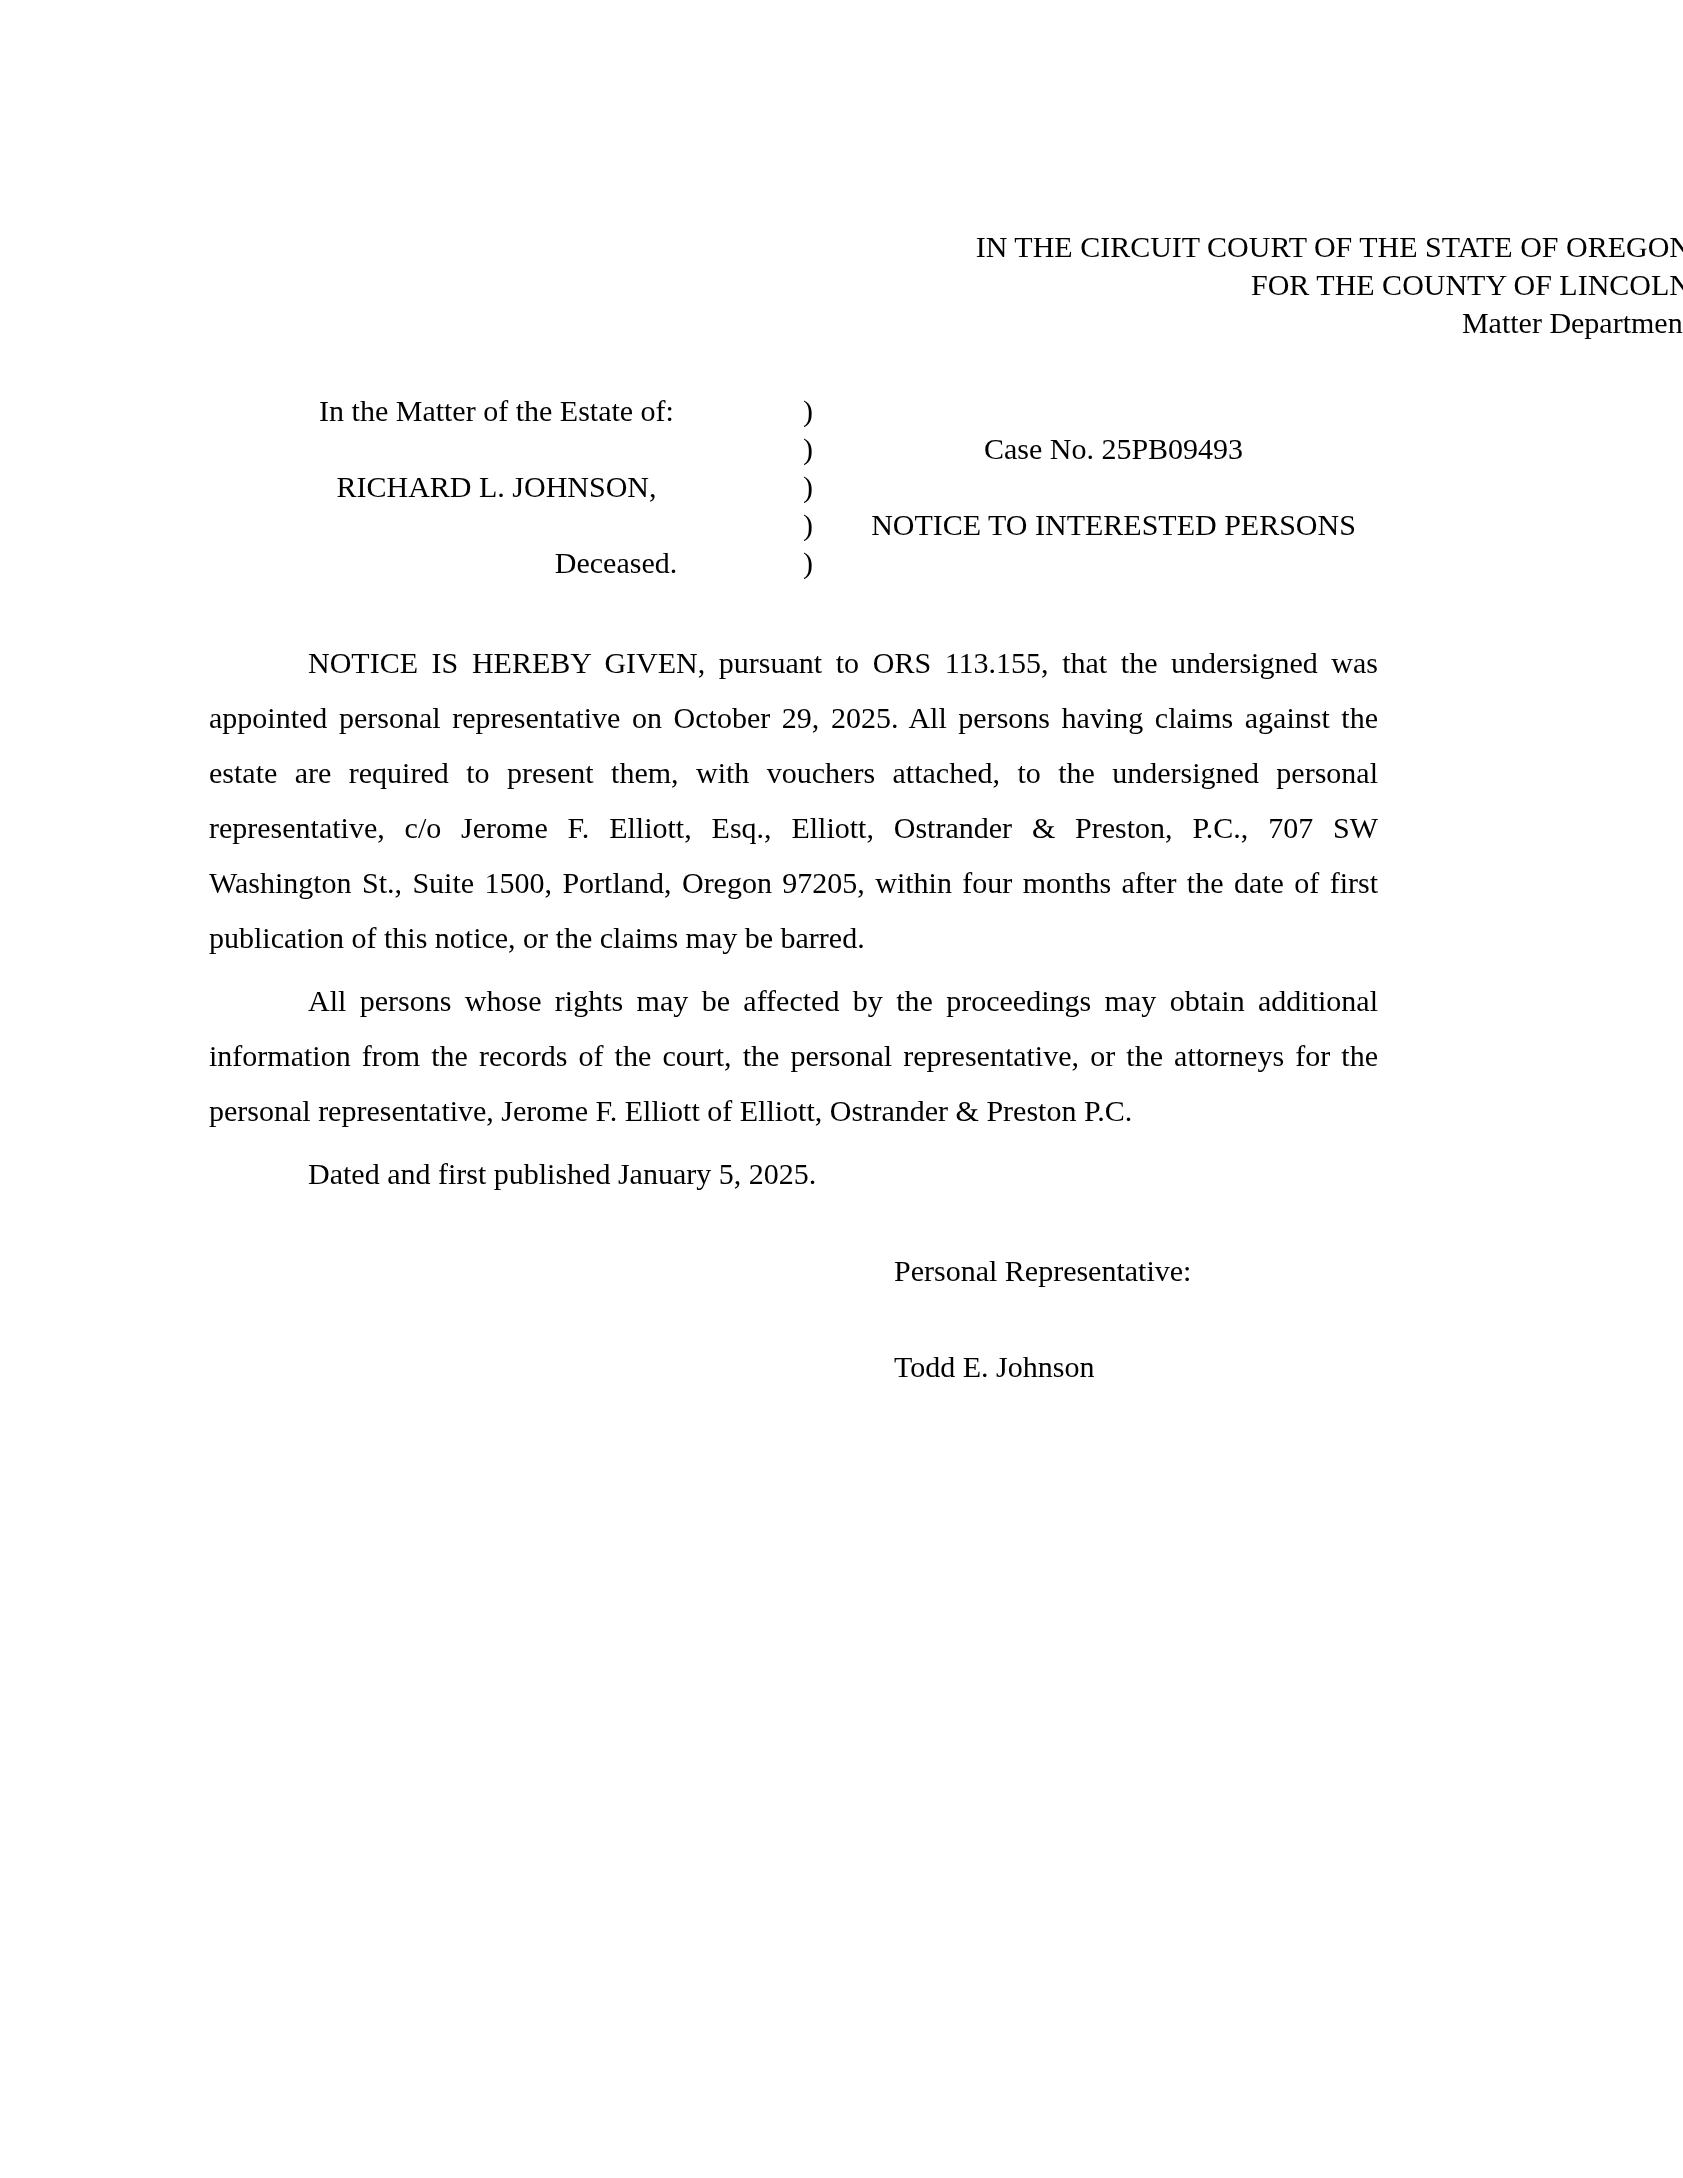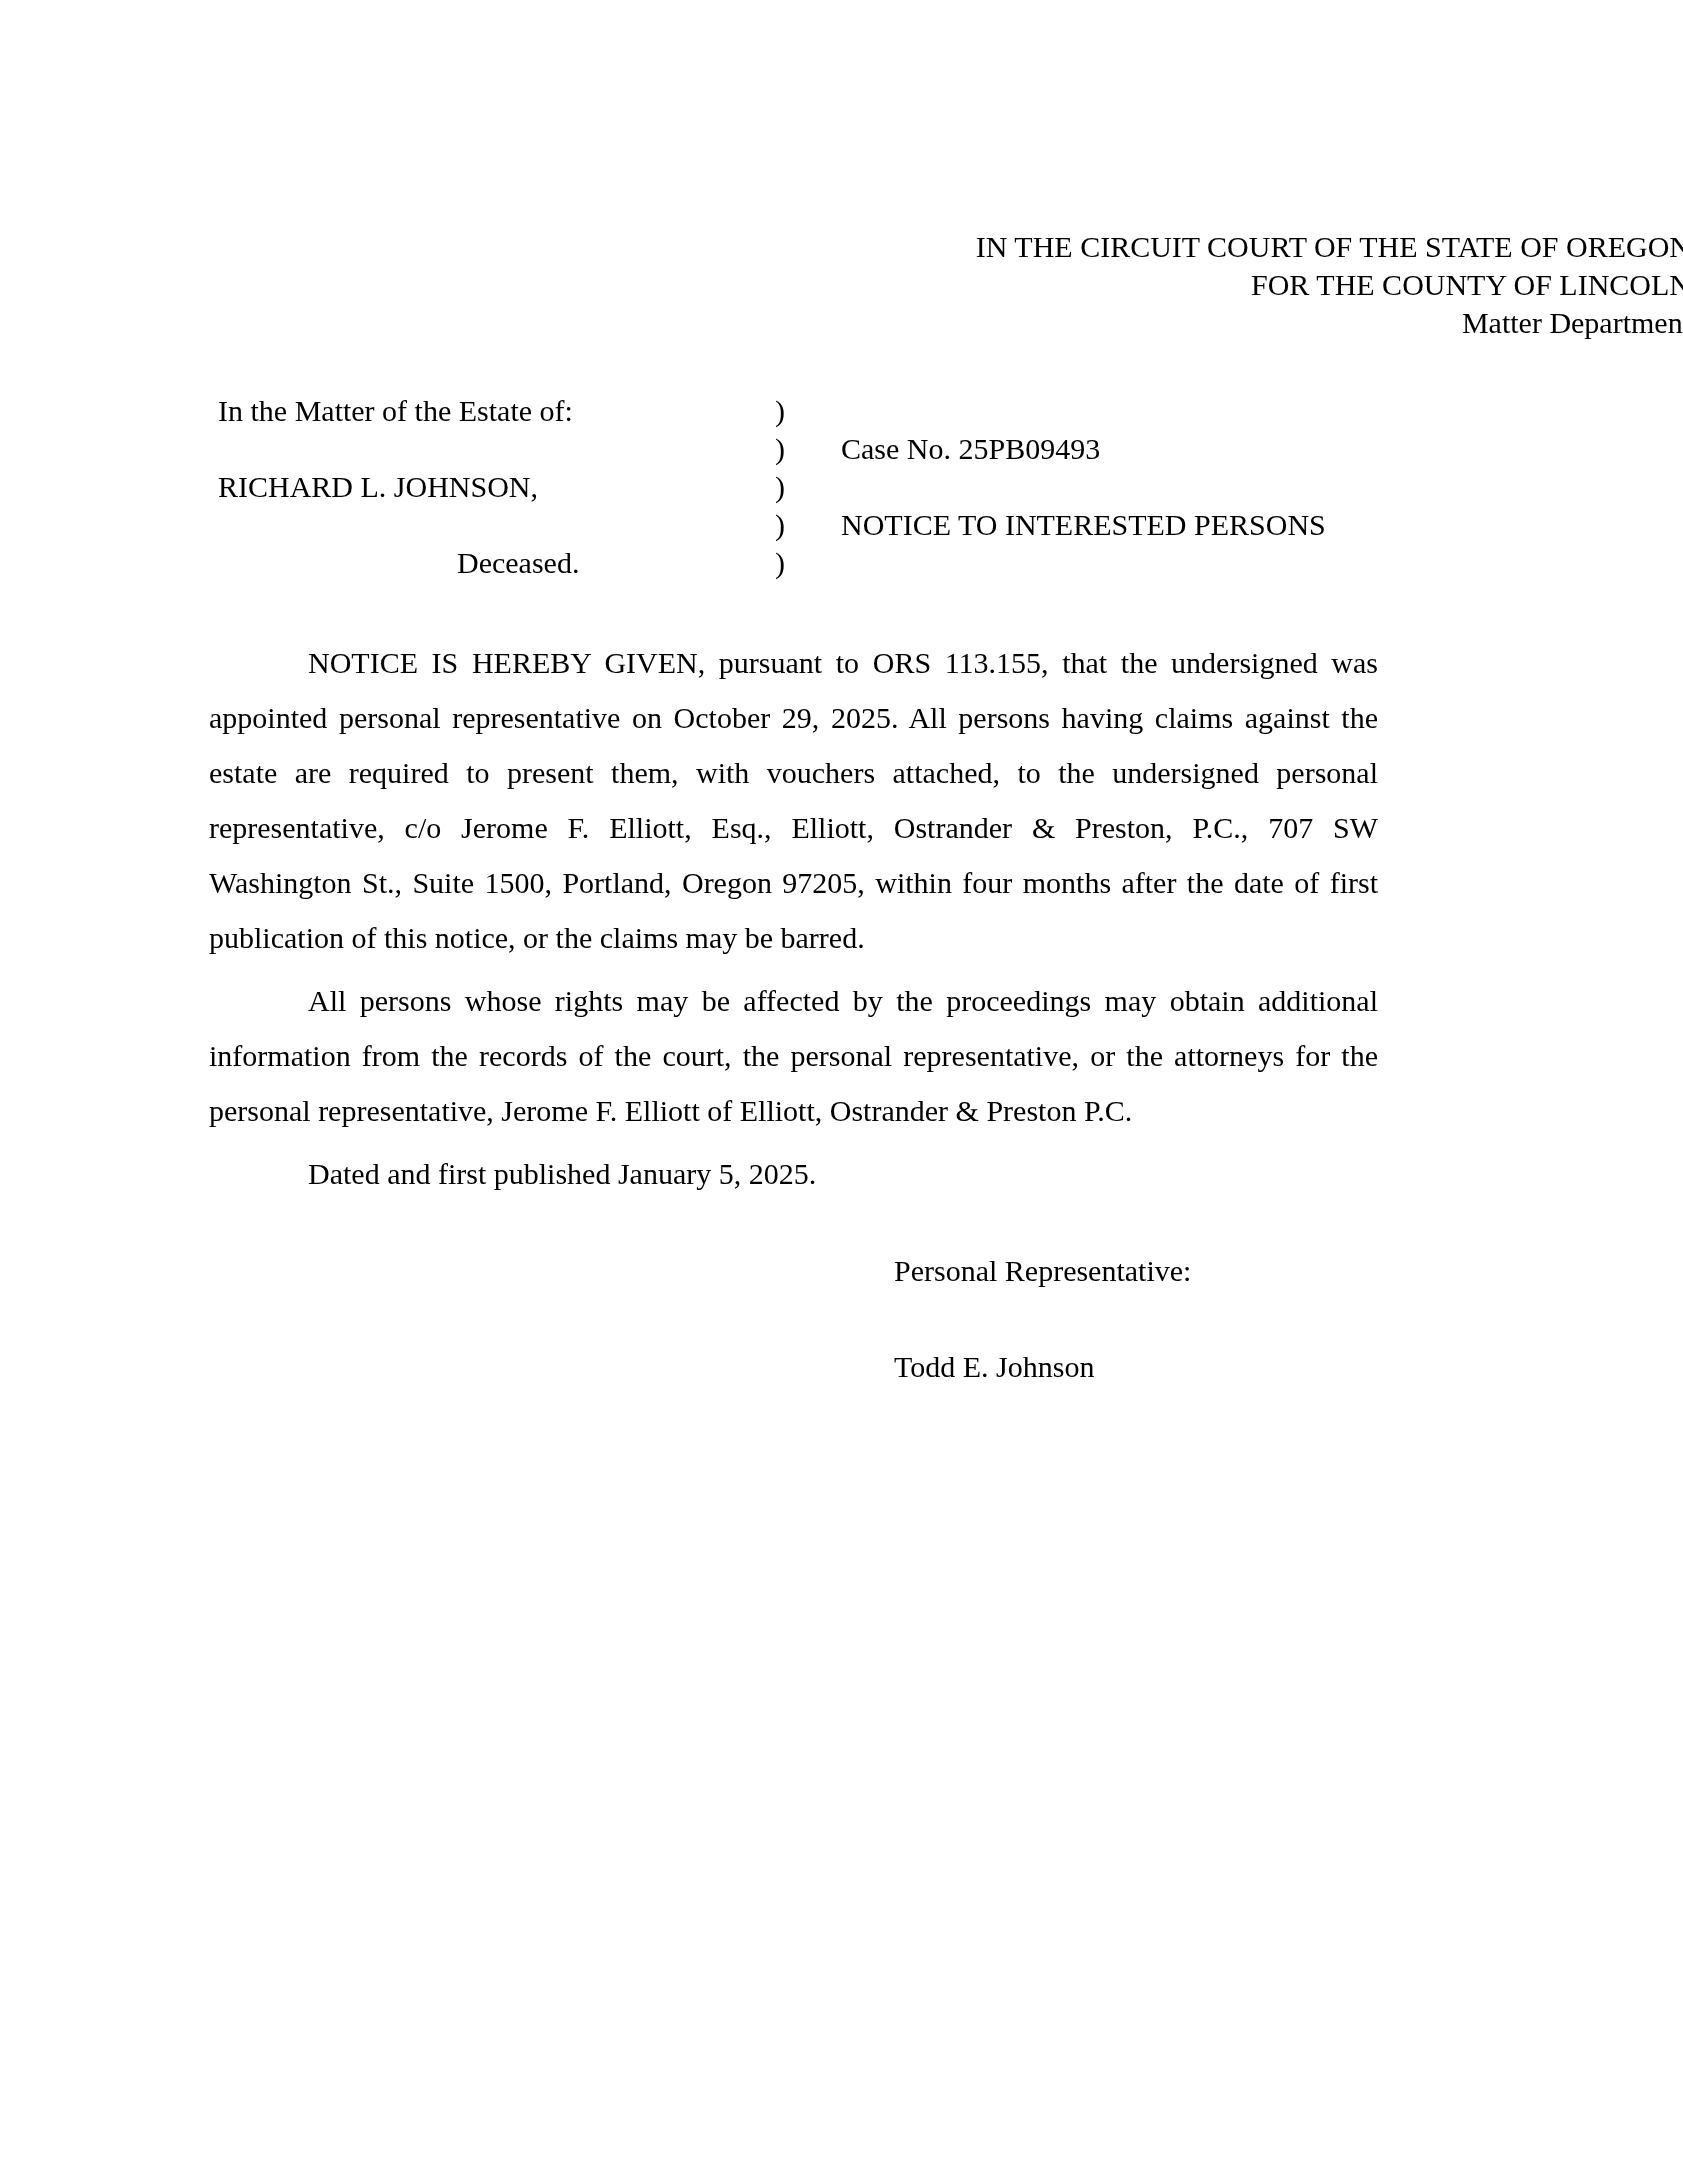--- a/index.html
+++ b/index.html
@@ -33,20 +33,21 @@
   .caption {
     position: absolute;
     top: 392px;
     left: 201px;
     width: 1185px;
   }
   .caption-row {
     display: grid;
     grid-template-columns: 574px 66px 1fr;
     line-height: 38px;
+    text-align: center;
   }
   .caption-left {
     padding-left: 17px;
     white-space: nowrap;
   }
   .caption-left.deceased-indent {
     padding-left: 256px;
   }
   .caption-paren {
     white-space: nowrap;

